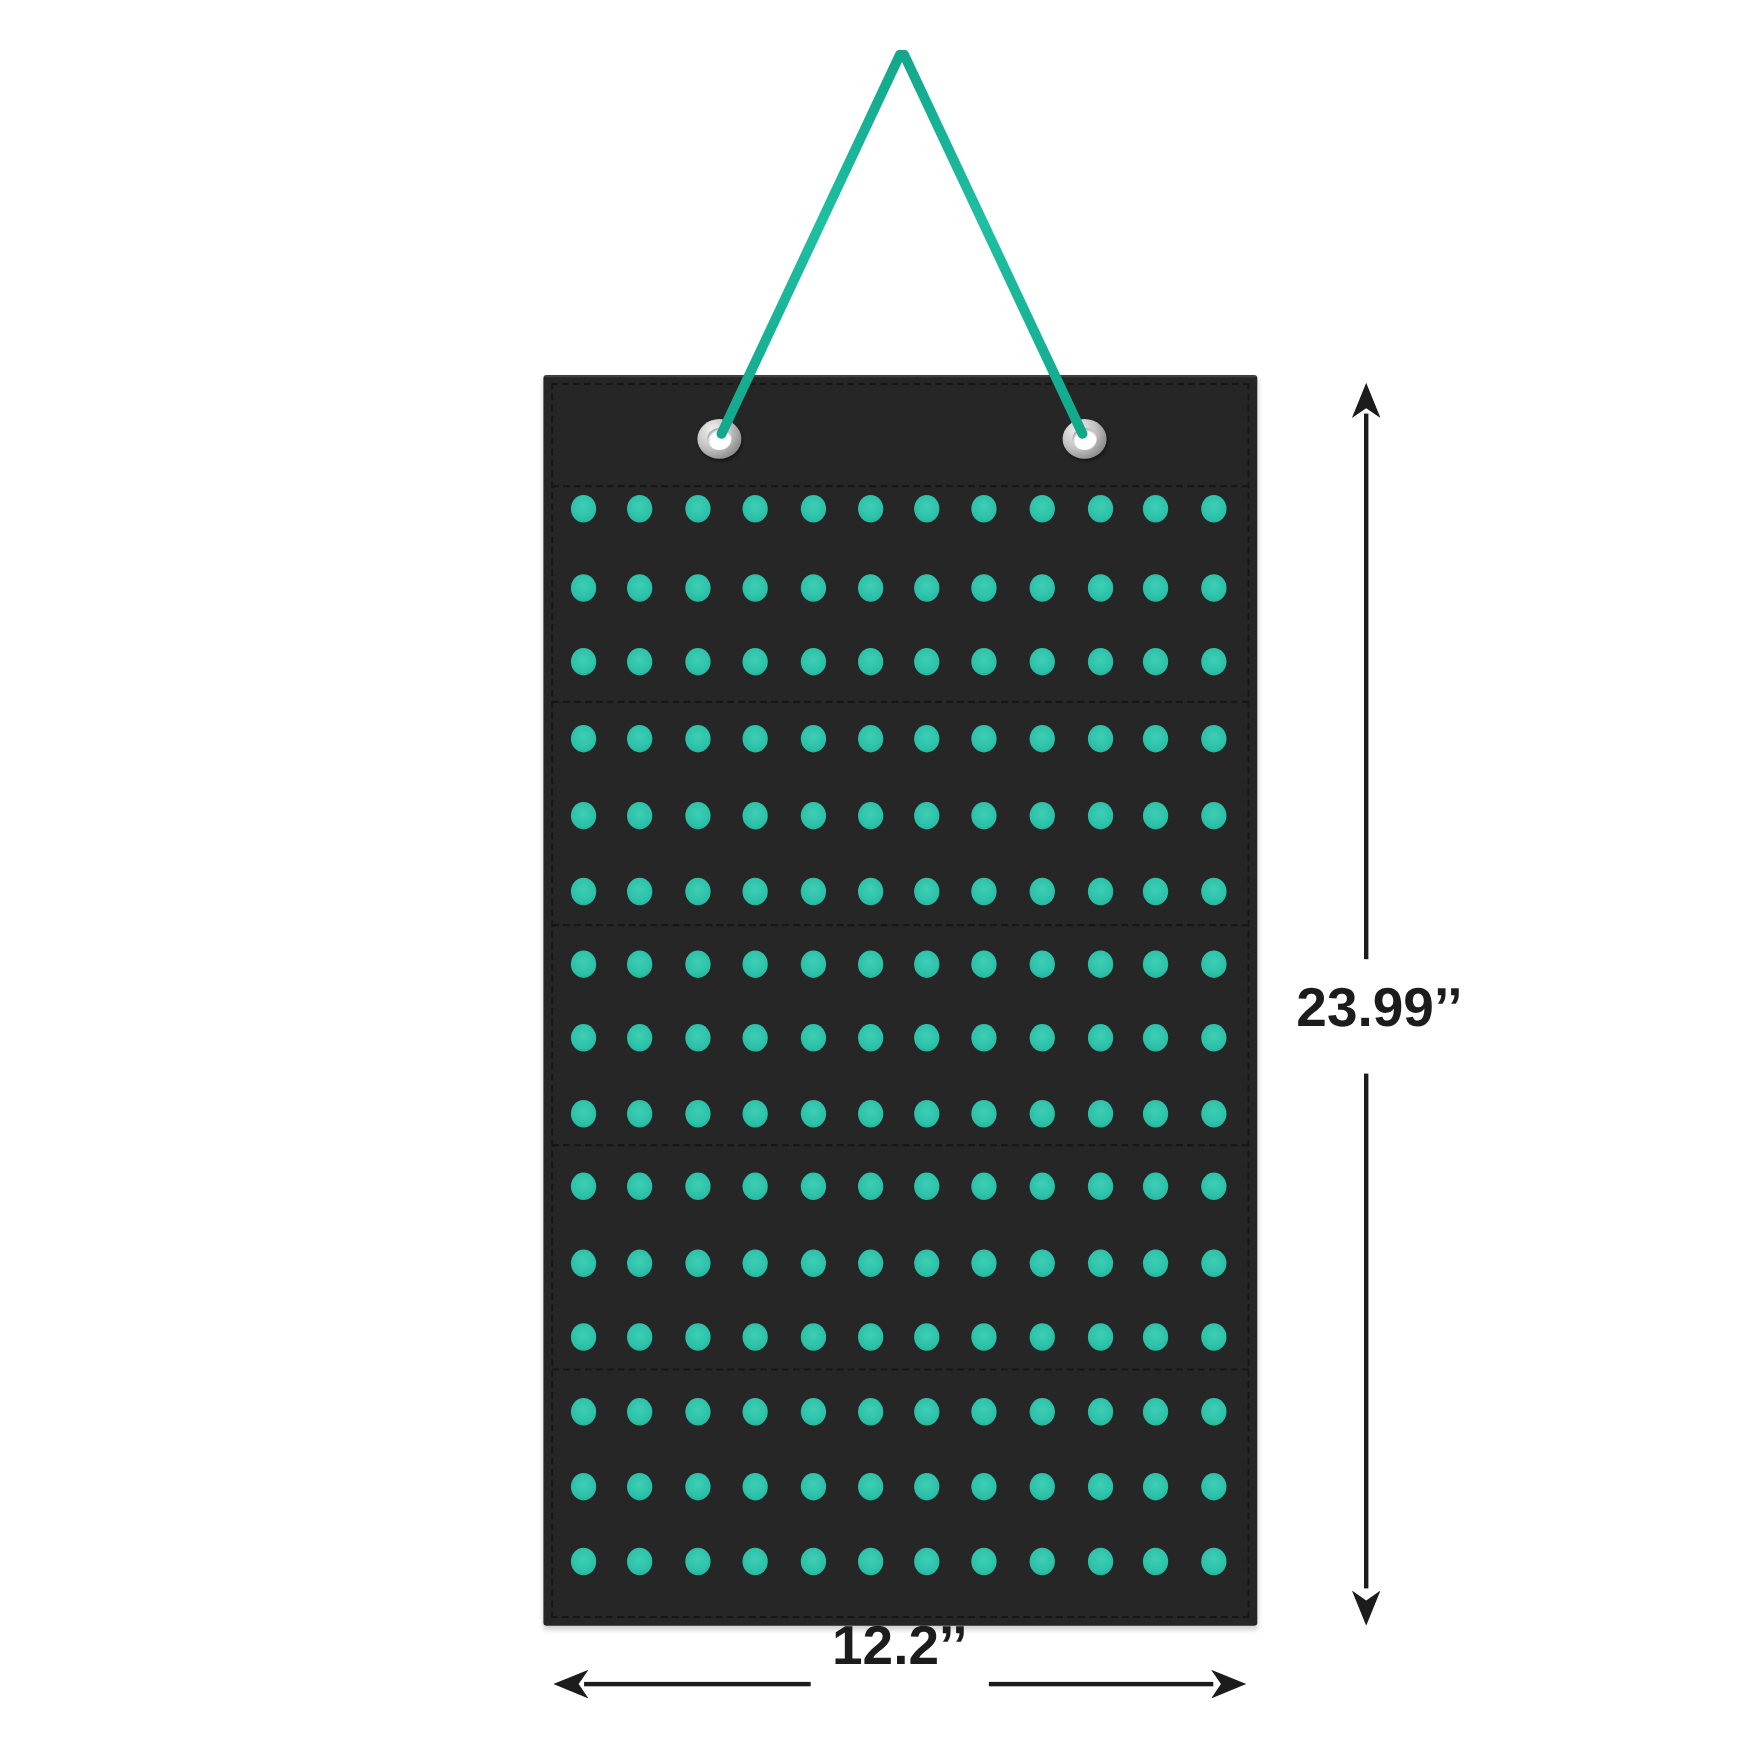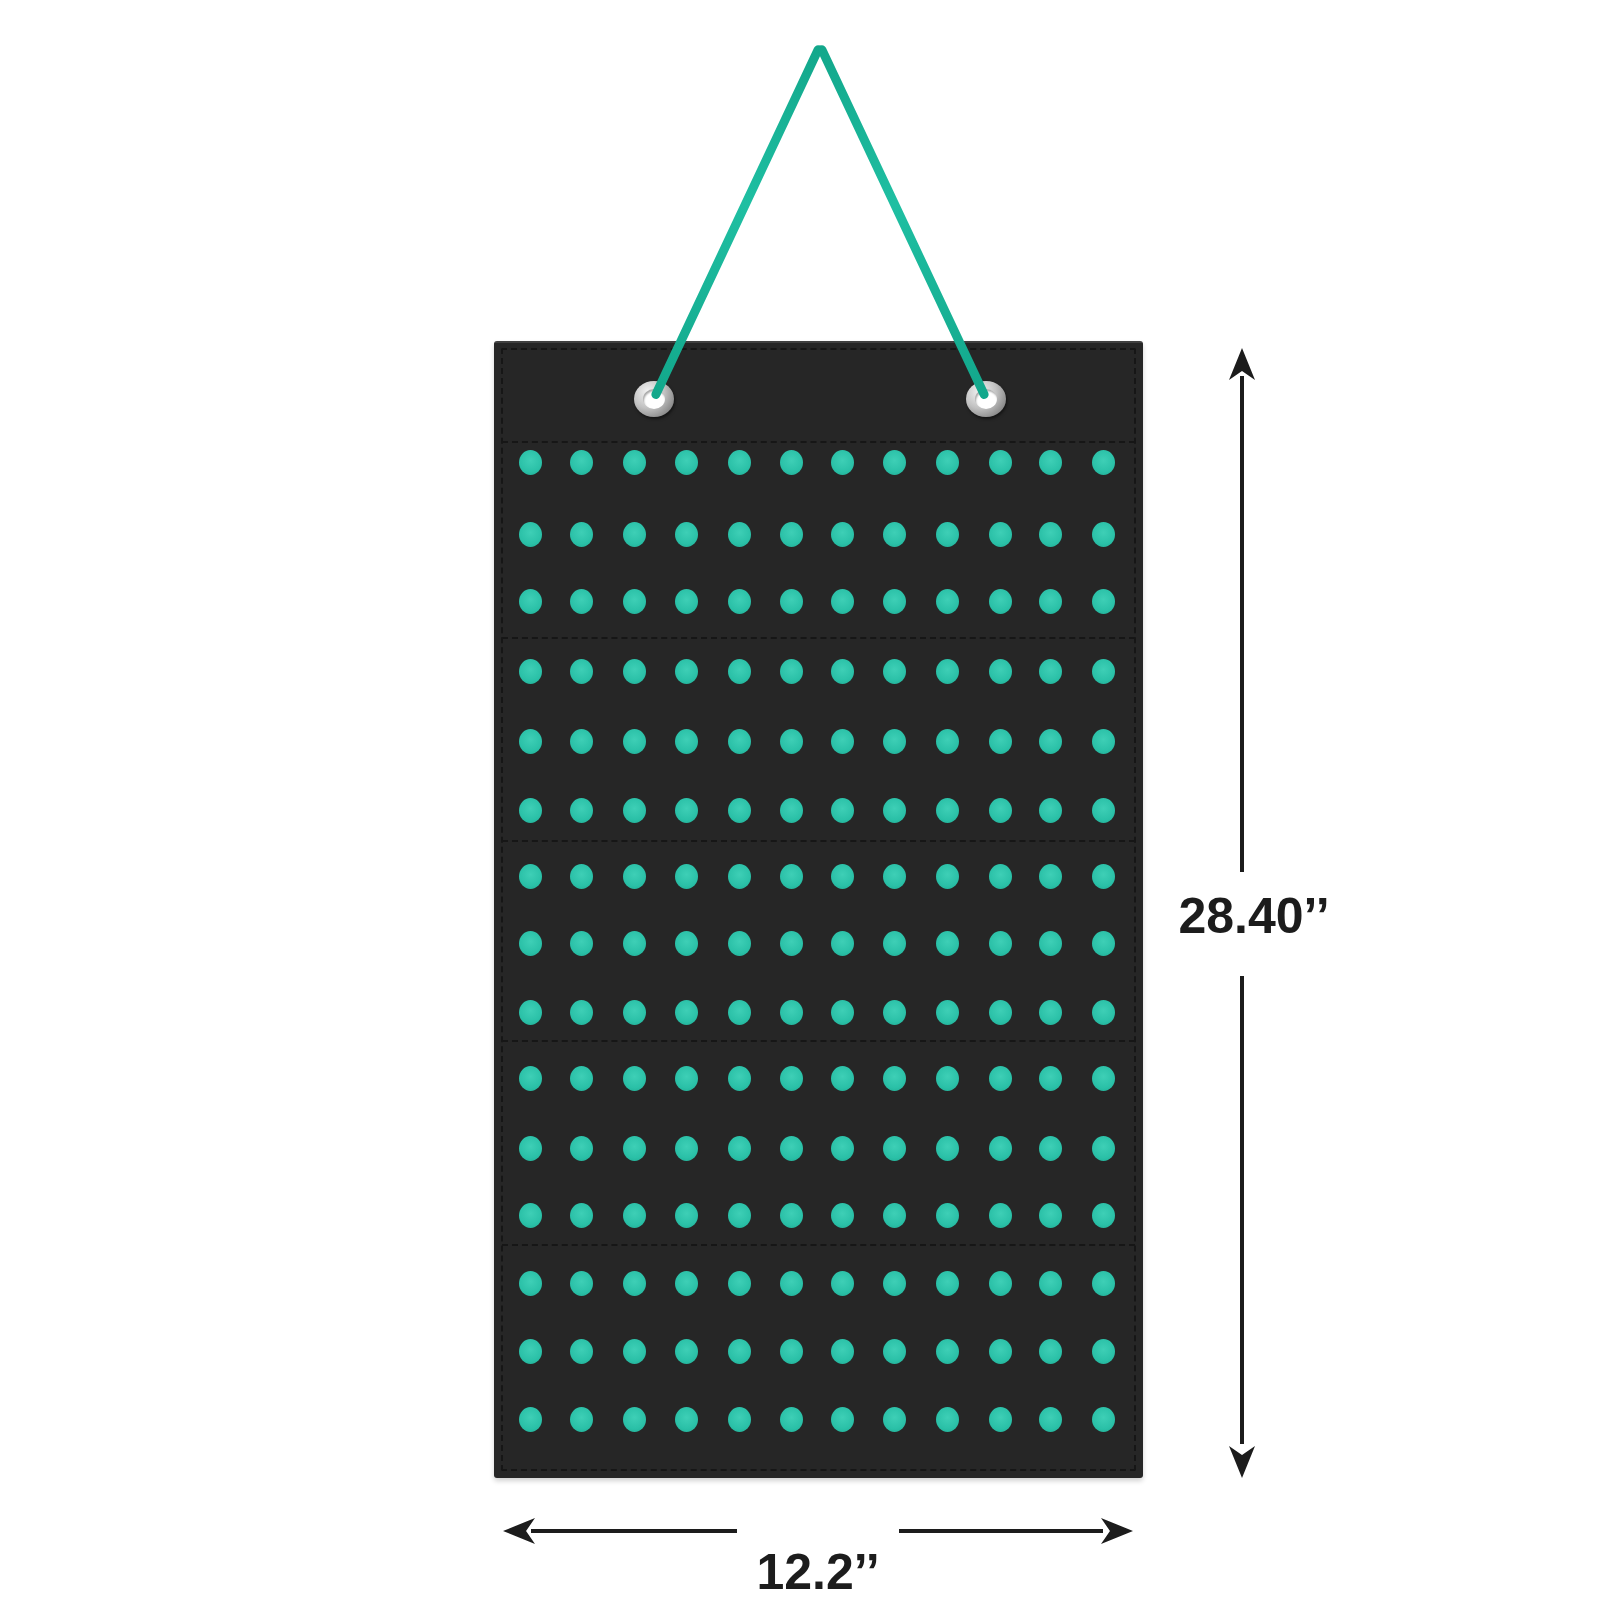--- a/index.html
+++ b/index.html
@@ -68,21 +68,21 @@
   .v-line-a{left:1240px;top:376px;width:4px;height:496px;}
   .v-line-b{left:1240px;top:976px;width:4px;height:468px;}
   .h-line-a{left:531px;top:1529px;width:206px;height:4px;}
   .h-line-b{left:899px;top:1529px;width:204px;height:4px;}
   .dim-label{
     position:absolute;color:var(--dim,#1c1c1c);
     font-size:50px;font-weight:bold;letter-spacing:0px;white-space:nowrap;
     transform:translate(-50%,-50%);
   }
   .height-label{left:1254px;top:916px;}
-  .width-label{left:818px;top:1572px;}
+  .width-label{left:818px;top:1496px;}
 </style>
 </head>
 <body>
 
 <div id="stage">
 
   <div class="panel">
     <div class="panel-highlight"></div>
     <div class="stitch-border"></div>
     <div id="seam-container">
@@ -281,21 +281,21 @@
   </div>
   <div class="grommet" style="left:966px;top:381px;">
     <div class="grommet-hole"></div>
   </div>
 
   <div class="cord cord-left"></div>
   <div class="cord cord-right"></div>
 
   <div class="arrowhead arrow-up"></div>
   <div class="dim-line v-line-a"></div>
-  <div class="dim-label height-label">28.40’’</div>
+  <div class="dim-label height-label">23.99’’</div>
   <div class="dim-line v-line-b"></div>
   <div class="arrowhead arrow-down"></div>
 
   <div class="arrowhead arrow-left"></div>
   <div class="dim-line h-line-a"></div>
   <div class="dim-label width-label">12.2’’</div>
   <div class="dim-line h-line-b"></div>
   <div class="arrowhead arrow-right"></div>
 
 </div>

